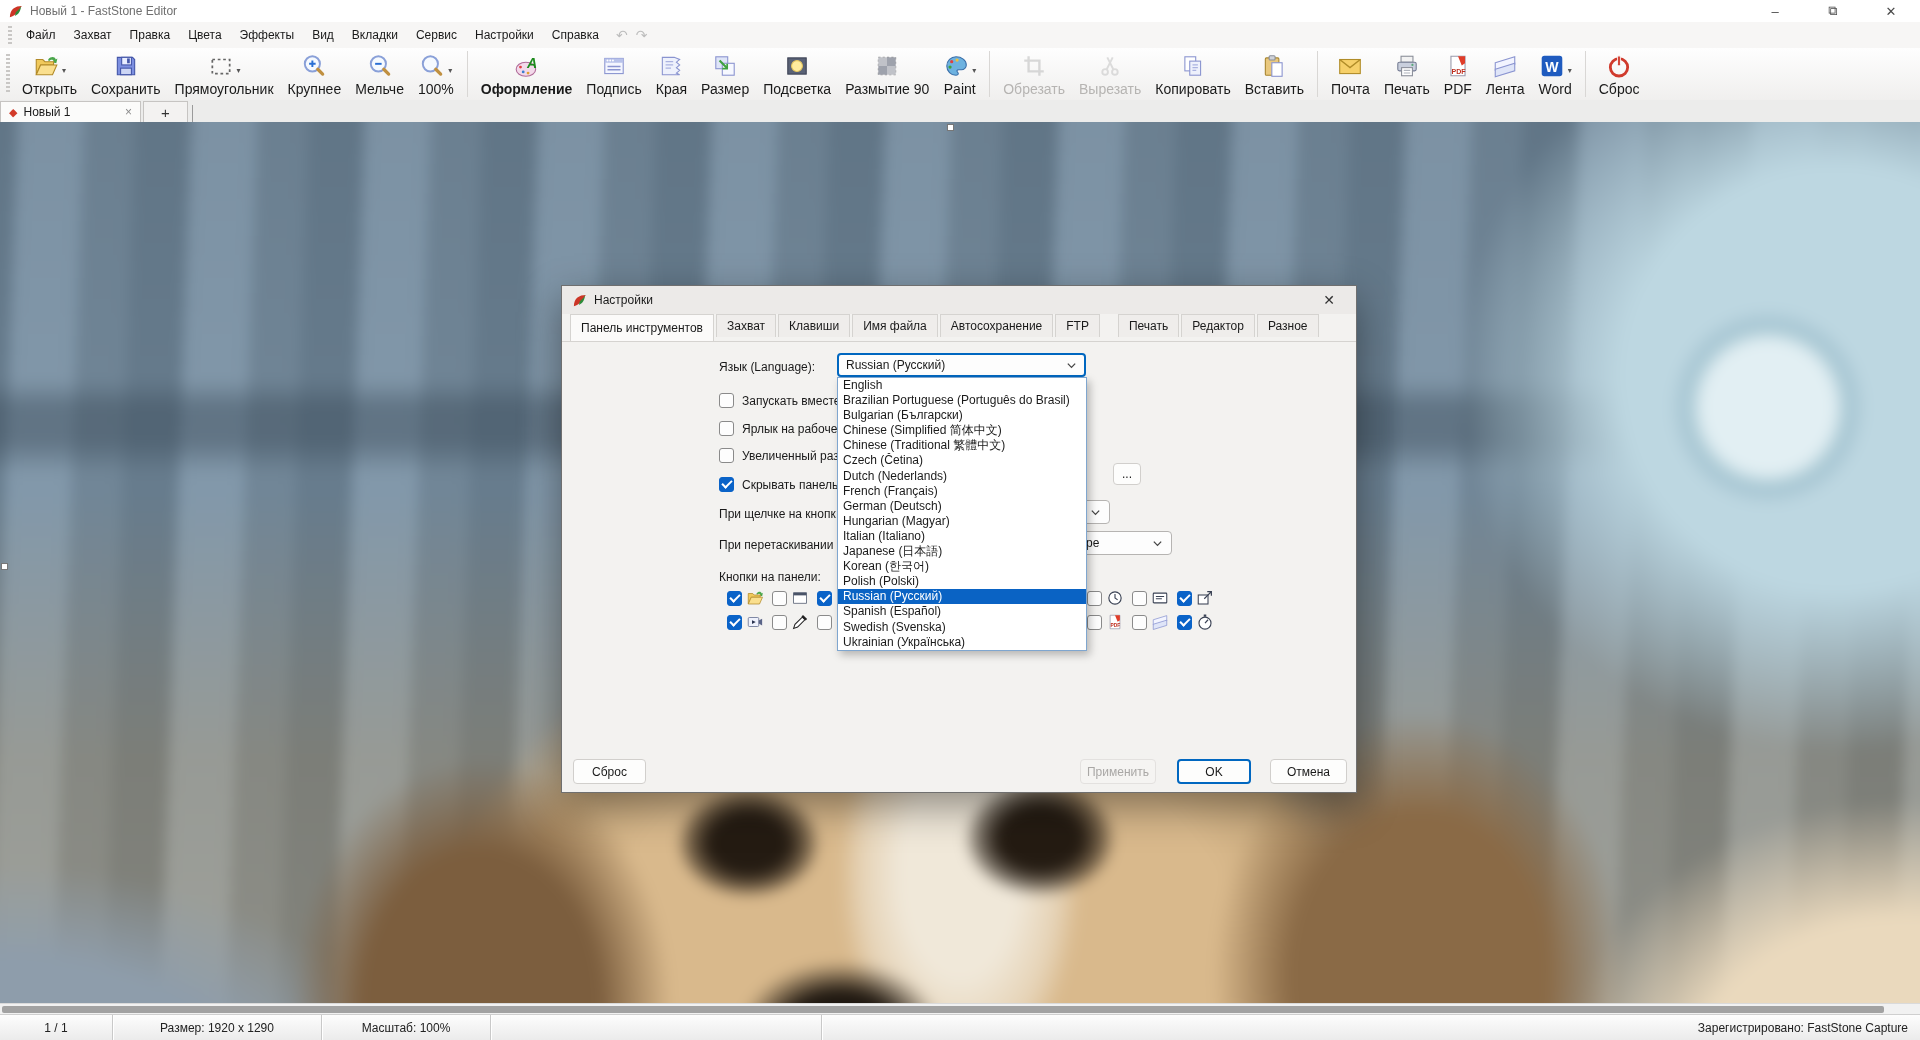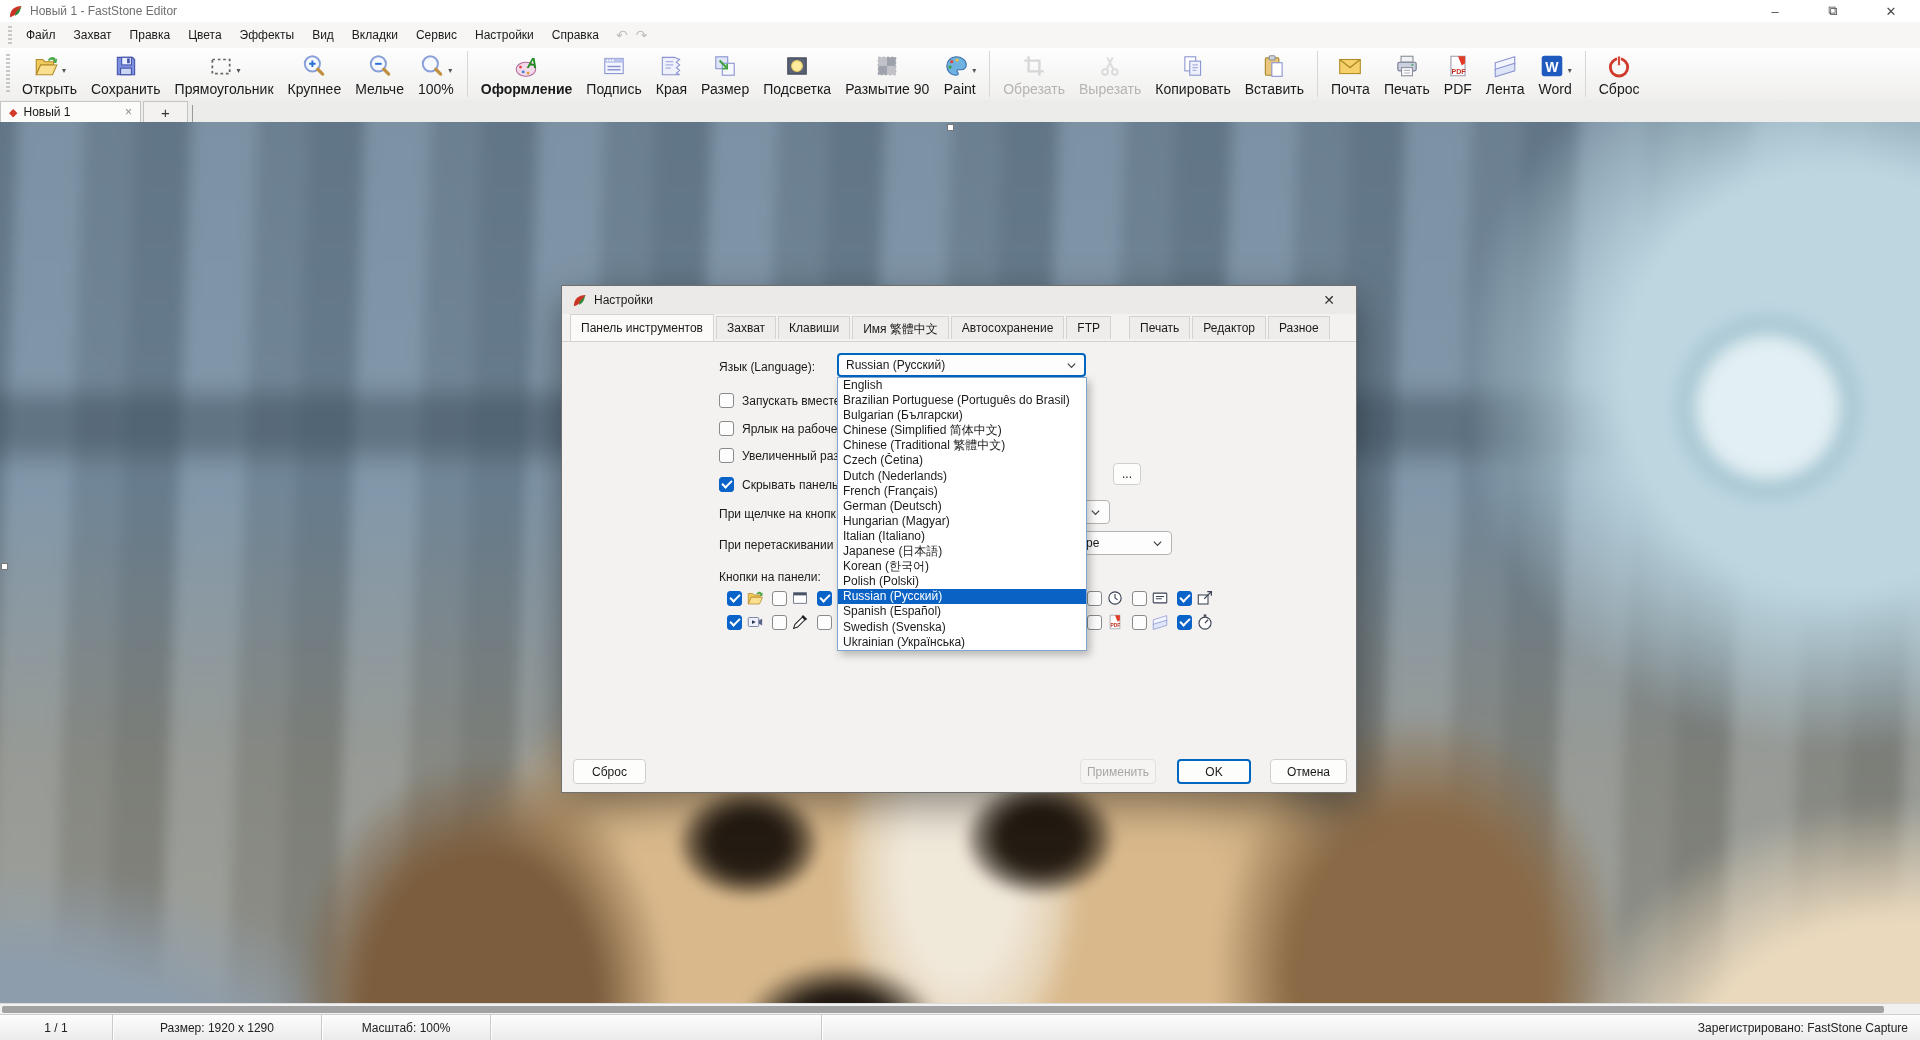--- a/index.html
+++ b/index.html
@@ -79,21 +79,21 @@
   .s1{width:112px;} .s2{width:208px;} .s3{width:168px;} .sgap{width:330px;border-right:1px solid #c9c9c9;}
   .status-right{margin-left:auto;padding-right:12px;}
 
   
   .dialog{position:absolute;left:561px;top:285px;width:796px;height:508px;background:#f3f2f0;
           border:1px solid #6f6f6f;box-sizing:border-box;box-shadow:0 14px 38px rgba(0,0,0,.4);}
   .dlg-title{position:absolute;top:0;left:0;right:0;height:28px;display:flex;align-items:center;
              padding:0 10px;background:#eceae8;}
   .dlg-title-text{margin-left:7px;}
   .dlg-close{margin-left:auto;width:34px;text-align:center;font-size:14px;color:#333;}
-  .dlg-tabs{position:absolute;top:28px;left:0;right:0;height:28px;display:flex;align-items:center;
+  .dlg-tabs{position:absolute;top:28px;left:0;right:0;height:28px;display:flex;align-items:flex-start;
             padding-left:8px;border-bottom:1px solid #d5d3d0;box-sizing:border-box;}
   .dlg-tab{height:23px;box-sizing:border-box;padding:4px 10px 0 10px;background:#efedeb;
            border:1px solid #d5d3d0;border-bottom:none;margin-right:2px;white-space:nowrap;}
   .dlg-tab.active{height:27px;padding-top:6px;background:#fbfaf9;position:relative;z-index:2;}
   .dlg-tab.gap{margin-left:16px;}
 
   .dlg-label{position:absolute;white-space:nowrap;}
   .setting{position:absolute;left:157px;display:flex;align-items:center;gap:8px;white-space:nowrap;}
   .cb{width:15px;height:15px;box-sizing:border-box;border:1px solid #8a8a8a;border-radius:3px;
       background:#fdfdfd;display:inline-flex;align-items:center;justify-content:center;flex:0 0 15px;}
@@ -489,21 +489,21 @@
             <path d="M12.5 13c3.5-3.5 6.5-4.5 8.5-10-1 9-4.5 13.5-10 16z" fill="#2e8b3a"></path>
           </svg>
       </span>
       <span class="dlg-title-text">Настройки</span>
       <span class="dlg-close">✕</span>
     </div>
     <div class="dlg-tabs">
         <div class="dlg-tab active">Панель инструментов</div>
         <div class="dlg-tab">Захват</div>
         <div class="dlg-tab">Клавиши</div>
-        <div class="dlg-tab">Имя 繁體中文</div>
+        <div class="dlg-tab">Имя файла</div>
         <div class="dlg-tab">Автосохранение</div>
         <div class="dlg-tab">FTP</div>
         <div class="dlg-tab gap">Печать</div>
         <div class="dlg-tab">Редактор</div>
         <div class="dlg-tab">Разное</div>
       </div>
 
     <div class="dlg-label" style="left:157px;top:74px">Язык (Language):</div>
     <div class="combo focused" style="left:275px;top:67px;width:249px">
       <span>Russian (Русский)</span>

